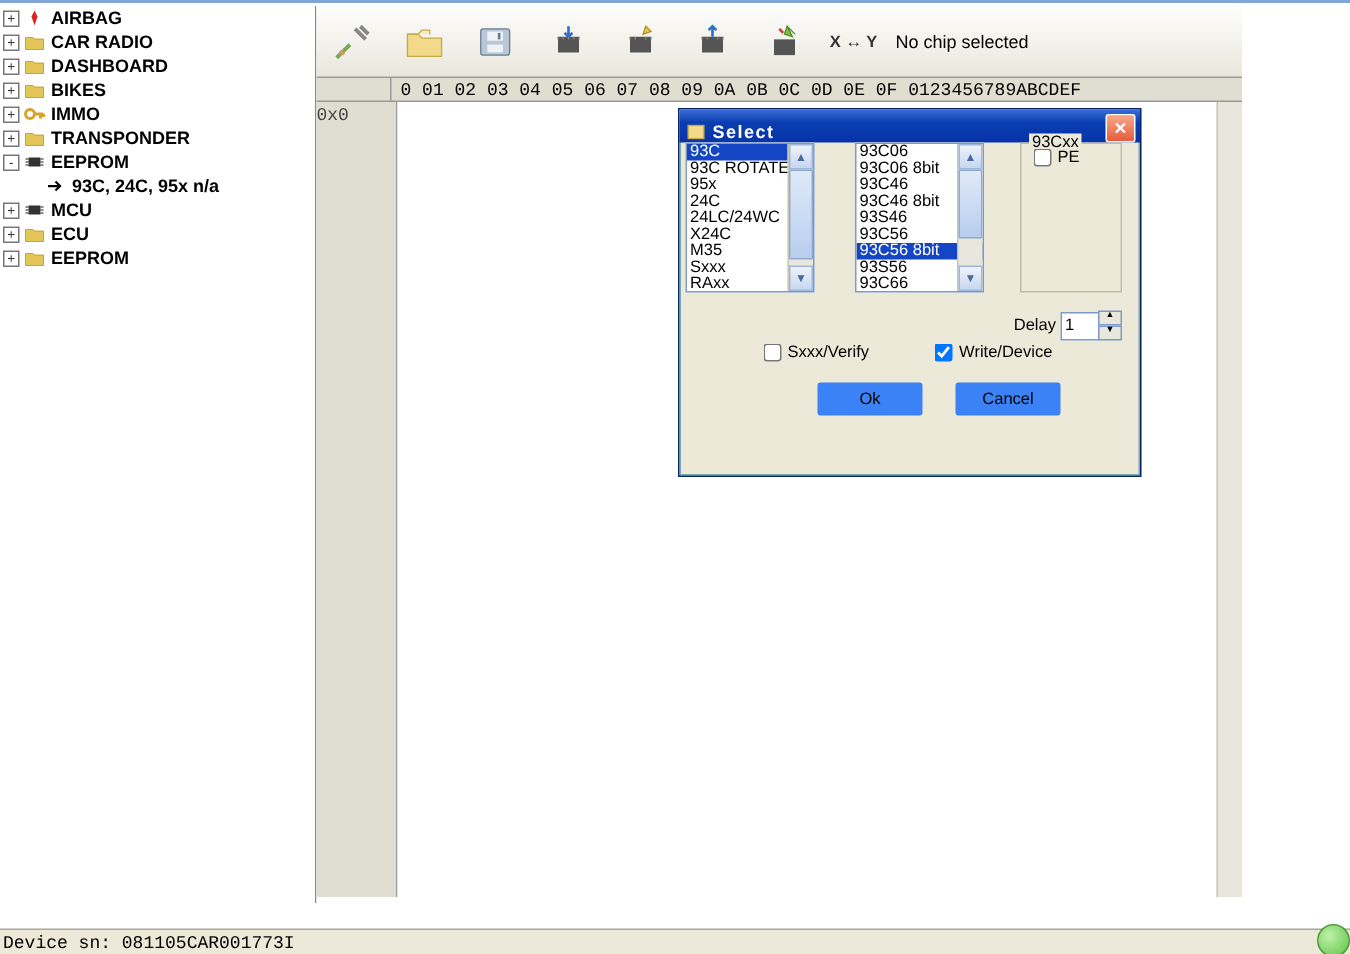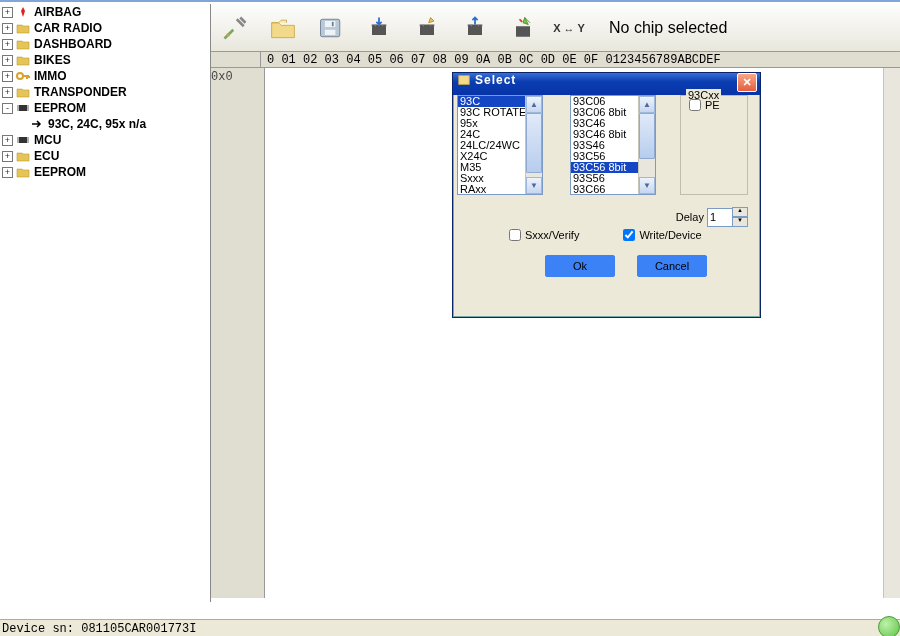--- a/index.html
+++ b/index.html
@@ -8,38 +8,38 @@
 
 #tree{position:absolute;left:0;top:2px;width:210px;height:598px;background:#fff;border-right:1px solid #888;overflow:hidden}
 .tnode{display:flex;align-items:center;height:16px;line-height:16px;padding:0;cursor:default;white-space:nowrap}
 .tw{width:9px;height:9px;border:1px solid #777;margin:0 3px 0 2px;display:flex;align-items:center;justify-content:center;font-size:9px;line-height:7px;background:#fff;color:#333}
 .ti{width:14px;height:12px;margin-right:4px;display:flex;align-items:center;justify-content:center}
 .ti svg{width:14px;height:12px}
 .tl{font-size:12px;font-weight:bold}
 .leaf{padding-left:30px}
 
 
-#rpane{position:absolute;left:211px;top:2px;width:689px;height:598px;background:#fff}
+#rpane{position:absolute;left:211px;top:2px;width:617px;height:598px;background:#fff}
 #toolbar{height:47px;border-bottom:1px solid #999;display:flex;align-items:center;background:linear-gradient(#fdfdfd,#e9e7dc)}
 .tb{width:44px;height:41px;margin:2px 1px;border:1px solid transparent;display:flex;align-items:center;justify-content:center;border-radius:2px}
 .tb svg{width:30px;height:28px}
 .tbt{width:42px;height:41px;margin:2px 1px;display:flex;align-items:center;justify-content:center;font-size:11px;font-weight:bold;color:#333}
-.tbl{margin-left:18px;font-size:16px;color:#000}
+.tbl{margin-left:6px;font-size:12px;color:#000}
 
 #hexhdr{height:15px;background:#e0ddd1;border-bottom:1px solid #999;font-family:'Courier New',monospace;font-size:12px;color:#000;display:flex;align-items:center}
 #hexhdr .gut{width:49px;border-right:1px solid #999;height:100%}
 #hexhdr .cols{padding-left:6px;letter-spacing:0}
 
 #hexbody{display:flex;height:530px}
 #gutter{width:49px;background:#e0ddd1;border-right:1px solid #999;font-family:Liberation Mono, monospace;font-size:12px;color:#444;text-align:left;padding:2px 4px 0 0}
 #hexarea{flex:1;background:#fff;position:relative}
 
 
 #dlg{position:absolute;left:452px;top:70px;width:307px;height:244px;border:1px solid #0a246a;background:#ece9d8;box-shadow:0 0 0 1px #7aa inset}
-#dlgtitle{height:22px;background:linear-gradient(#3a6fd6,#0a3db0 40%,#0734a8);display:flex;align-items:flex-start;color:#fff;font-weight:bold;font-size:12px;padding-left:4px}
+#dlgtitle{height:22px;background:linear-gradient(#3a6fd6,#0a3db0 40%,#0734a8);display:flex;align-items:flex-end;color:#fff;font-weight:bold;font-size:12px;padding-left:4px}
 #dlgtitle .ticon{width:14px;height:14px;margin-right:4px}
 #dlgtitle .ttxt{flex:1;letter-spacing:1px}
 #dlgclose{width:18px;height:17px;margin-right:3px;background:linear-gradient(#f7a88a,#e55c3d);border:1px solid #fff;border-radius:2px;display:flex;align-items:center;justify-content:center;color:#fff;font-size:11px;font-weight:bold}
 
 #dlgbody{padding:10px 8px 8px 4px;position:relative;height:210px}
 
 .lbox{position:absolute;width:84px;height:98px;border:1px solid #7b9ac6;background:#fff;font-size:11px;overflow:hidden}
 .lbox .sb{position:absolute;right:0;top:0;width:16px;height:100%;background:#e8e6dd;border-left:1px solid #c7c5b8}
 .lbox .sb .arr{height:15px;background:linear-gradient(#eef3fb,#c7d6f0);border:1px solid #9db8dc;display:flex;align-items:center;justify-content:center;color:#4a6a9e;font-size:8px}
 .lbox .sb .track{position:absolute;top:17px;bottom:17px;width:100%}

